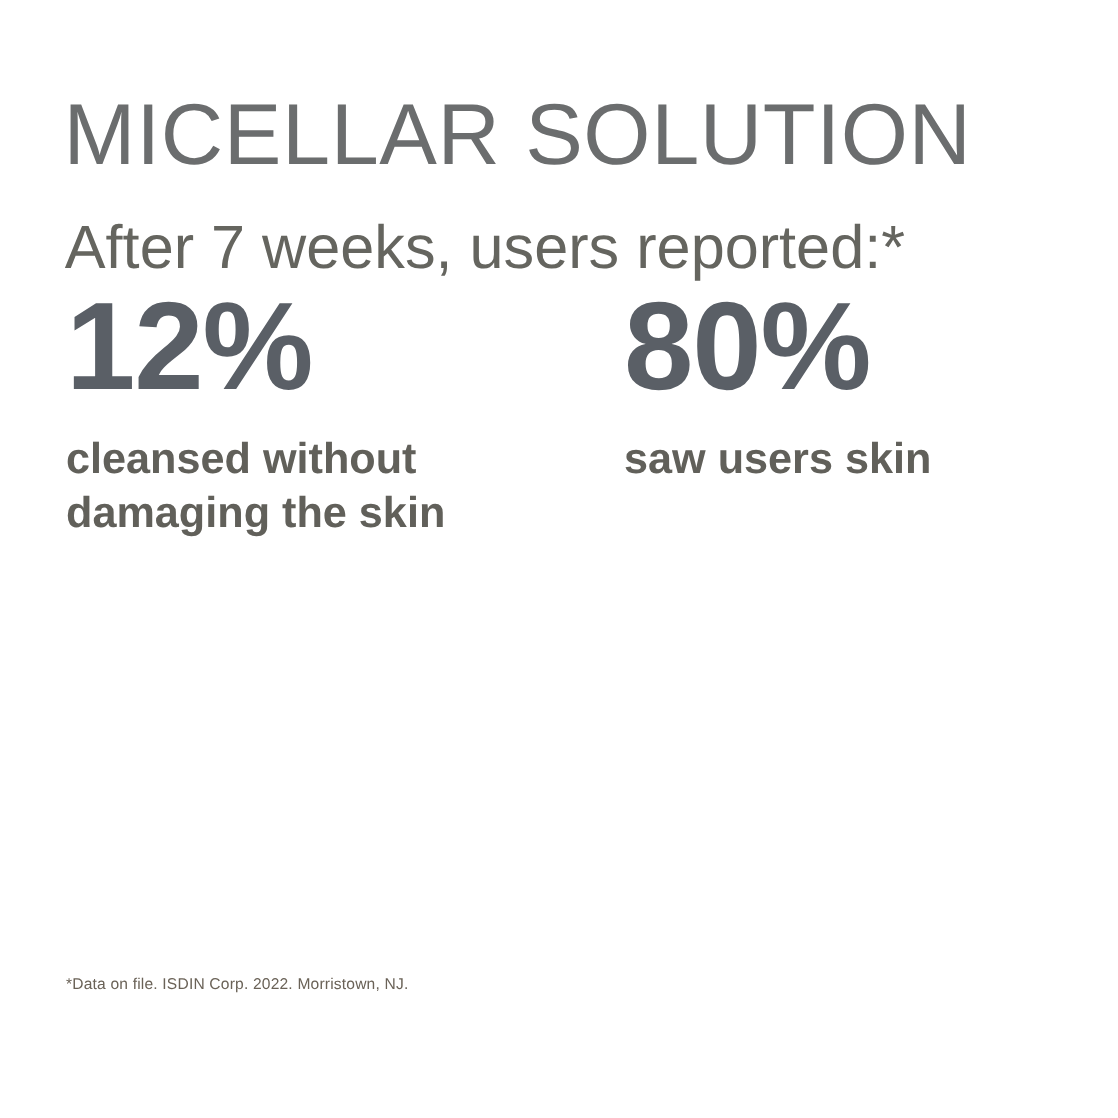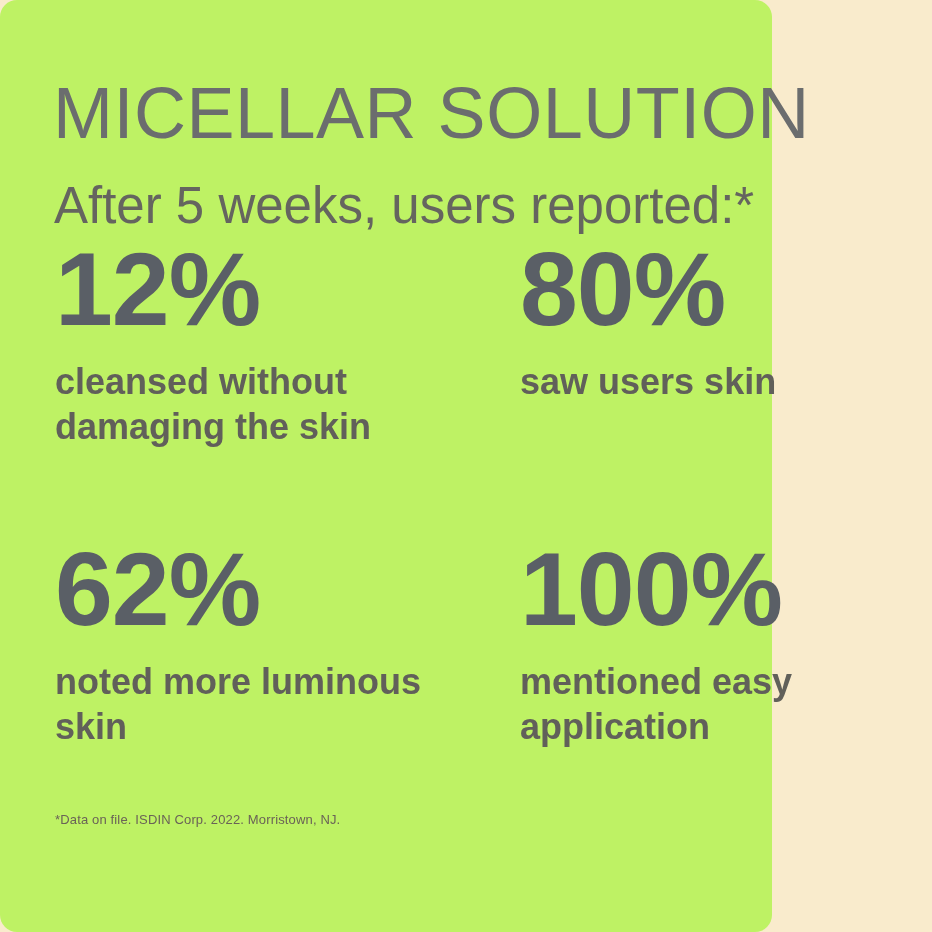--- a/index.html
+++ b/index.html
@@ -9,25 +9,24 @@
   body {
     width: 932px;
     height: 932px;
     background: #f9ebcc;
     font-family: "Liberation Sans", sans-serif;
     overflow: hidden;
   }
 
   #poster {
     position: relative;
-    width: 772px;
+    width: 932px;
     height: 932px;
-    background: #bef264;
+    background: #ffffff;
     box-sizing: border-box;
-    border-radius: 17px;
   }
 
   
   .poster-title {
     position: absolute;
     left: 53px;
     top: 28px;
     font-family: "Liberation Sans", sans-serif;
     font-size: 72px;
     font-weight: 300;
@@ -114,49 +113,36 @@
     white-space: nowrap;
   }
 </style>
 </head>
 <body>
 
 <div id="poster">
 
   <h1 class="poster-title">MICELLAR SOLUTION</h1>
 
-  <h2 class="poster-subtitle">After 5 weeks, users reported:*</h2>
+  <h2 class="poster-subtitle">After 7 weeks, users reported:*</h2>
 
   <div class="stats-grid">
 
     <div class="stat-row row-1">
 
       <div class="stat-cell col-left">
         <div class="stat-value">12%</div>
         <div class="stat-label">cleansed without damaging the skin</div>
       </div>
 
       <div class="stat-cell col-right">
         <div class="stat-value">80%</div>
         <div class="stat-label">saw users skin</div>
       </div>
 
     </div>
 
-    <div class="stat-row row-2">
-
-      <div class="stat-cell col-left">
-        <div class="stat-value">62%</div>
-        <div class="stat-label">noted more luminous skin</div>
-      </div>
-
-      <div class="stat-cell col-right">
-        <div class="stat-value">100%</div>
-        <div class="stat-label">mentioned easy application</div>
-      </div>
-
-    </div>
 
   </div>
 
   <div class="poster-footnote">*Data on file. ISDIN Corp. 2022. Morristown, NJ.</div>
 
 </div>
 
 </body></html>

